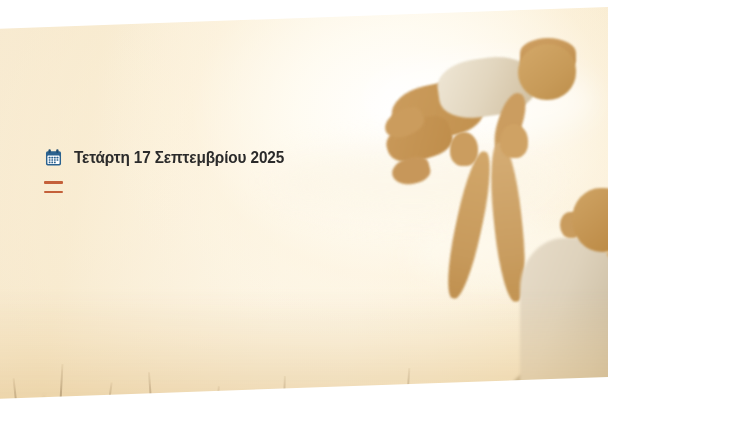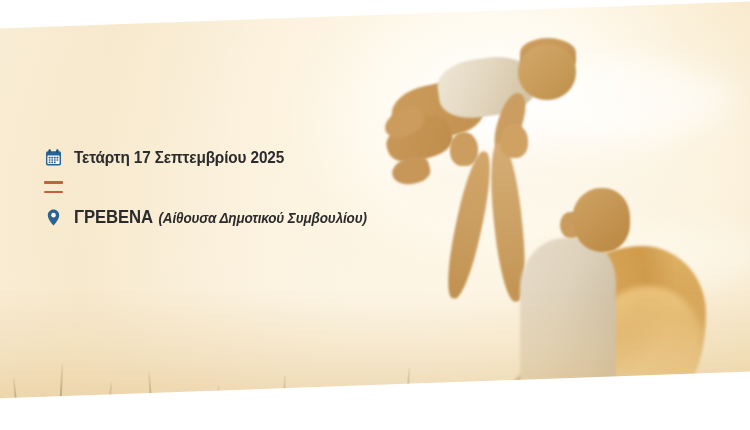--- a/index.html
+++ b/index.html
@@ -6,21 +6,21 @@
     margin: 0;
     padding: 0;
     background: #ffffff;
   }
   body {
     font-family: "Liberation Sans", sans-serif;
   }
 
   #poster {
     position: relative;
-    width: 750px;
+    width: 608px;
     height: 430px;
     overflow: hidden;
     background: #ffffff;
   }
 
   
   .photo {
     position: absolute;
     inset: 0;
     background:
@@ -422,26 +422,15 @@
         </svg>
       </span>
       <span class="row-text">Τετάρτη 17 Σεπτεμβρίου 2025</span>
     </div>
 
     <div class="divider"></div>
 
 
     <div class="divider"></div>
 
-    <div class="info-row">
-      <span class="icon">
-        <svg viewBox="0 0 24 24" fill="none" xmlns="http://www.w3.org/2000/svg">
-          <path d="M12 1.9c-4.0 0-7.2 3.2-7.2 7.2 0 5.4 7.2 13.0 7.2 13.0s7.2-7.6 7.2-13.0c0-4.0-3.2-7.2-7.2-7.2z" fill="#2b628f"></path>
-          <circle cx="12" cy="9.0" r="2.85" fill="#ffffff"></circle>
-        </svg>
-      </span>
-      <span class="row-text venue">
-        <span>ΓΡΕΒΕΝΑ</span><span class="venue-sub">(Αίθουσα Δημοτικού Συμβουλίου)</span>
-      </span>
-    </div>
 
   </div>
 </div>
 
 </body></html>

